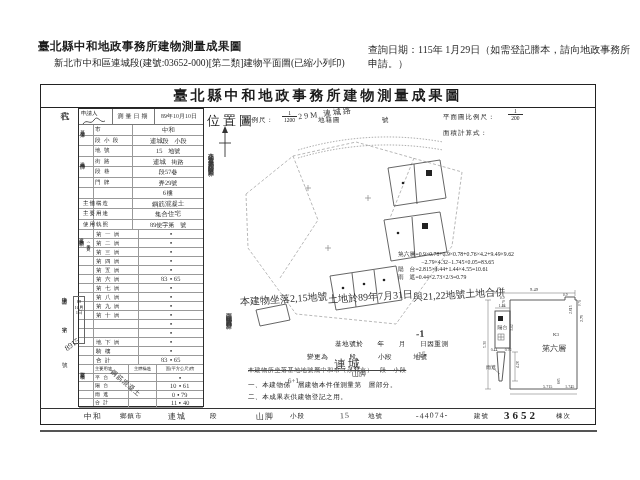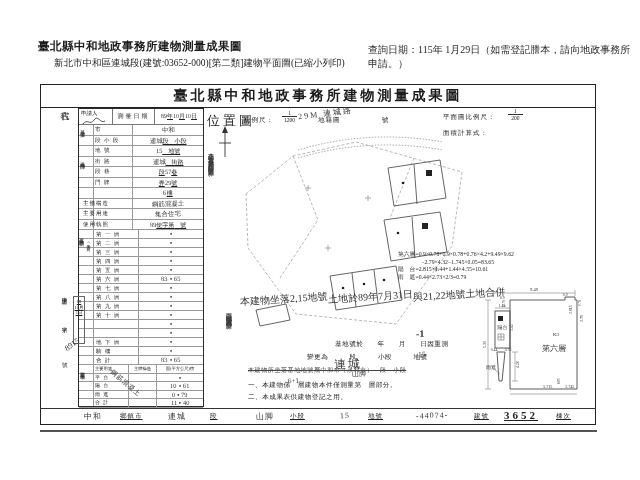--- a/index.html
+++ b/index.html
@@ -1,19 +1,19 @@
 <!DOCTYPE html>
 <html><head>
 <meta charset="utf-8">
 <style>
   html,body{margin:0;padding:0;background:#ffffff;}
   body{width:640px;height:480px;position:relative;overflow:hidden;
        font-family:"Liberation Serif",serif;color:#1c1c1c;}
   .abs{position:absolute;}
-  .pr{color:#222;text-decoration:underline;}
+  .pr{color:#222;}
   .hand{color:#333;display:inline-block;transform:rotate(-2deg);}
   .vtext{writing-mode:vertical-rl;text-orientation:upright;}
   .sysname{left:38px;top:39px;font-size:11.5px;font-weight:600;letter-spacing:.5px;}
   .subtitle{left:38px;top:57px;font-size:9.5px;margin-left:16px;}
   .querydate{left:368px;top:43px;font-size:10px;color:#2a2a2a;}
   .frame{left:40px;top:84px;width:556px;height:341px;border:1.5px solid #222;box-sizing:border-box;}
   .titlebox{left:40px;top:84px;width:556px;height:24px;border-bottom:1.2px solid #222;box-sizing:border-box;
             text-align:center;line-height:24px;font-size:14px;font-weight:700;letter-spacing:3px;}
   .marginnote{left:58px;top:104px;height:30px;font-size:9px;}
   

